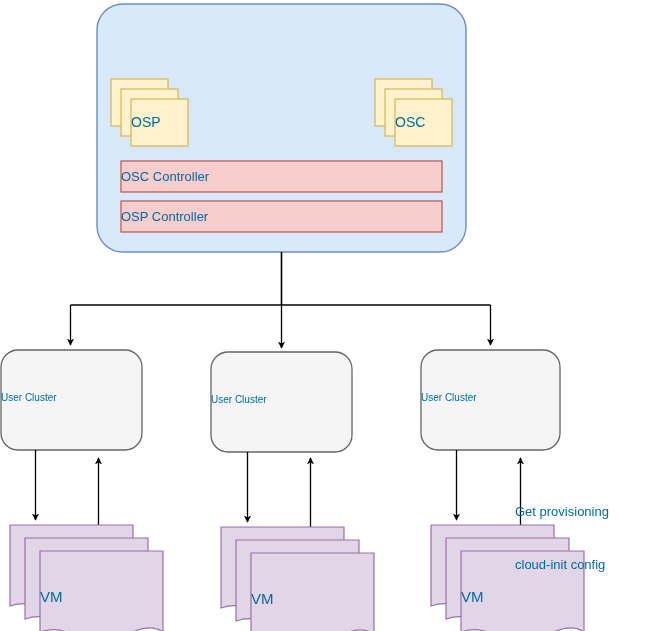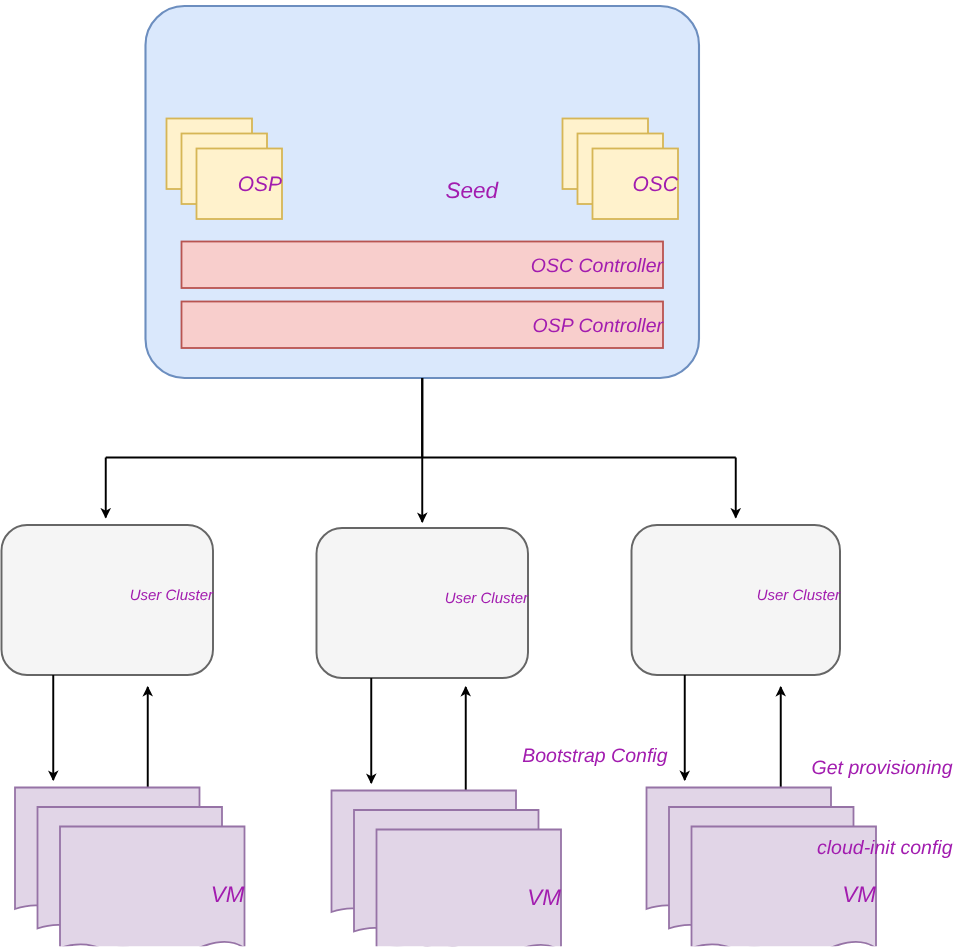--- a/index.html
+++ b/index.html
@@ -21,26 +21,25 @@
   }
   .svg-layer {
     position: absolute;
     left: 0;
     top: 0;
     width: 651px;
     height: 631px;
   }
   .lbl {
     position: absolute;
-    text-align: right;
-    color: #a21caf;
+    text-align: left;
+    color: #0369a1;
     white-space: pre;
     line-height: 1.25;
     pointer-events: none;
-    font-style: italic;
   }
   .lbl-seed       { font-size: 15px; }
   .lbl-card       { font-size: 14px; }
   .lbl-ctrl       { font-size: 13px; }
   .lbl-cluster    { font-size: 10px; }
   .lbl-vm         { font-size: 15px; margin-top: 20px; }
   .lbl-note       { font-size: 13px; line-height: 1.35; }
 </style>
 </head>
 <body>
@@ -102,21 +101,20 @@
       <path d="M 251 553 L 374 553 L 374 634 C 351 618 321 655 297 643 C 279 634 269 628 251 634 Z" fill="#e1d5e7" stroke="#9673a6" stroke-width="1.2"></path>
     </g>
 
     <g>
       <path d="M 431 525 L 554 525 L 554 606 C 531 590 501 627 477 615 C 459 606 449 600 431 606 Z" fill="#e1d5e7" stroke="#9673a6" stroke-width="1.2"></path>
       <path d="M 446 538 L 569 538 L 569 619 C 546 603 516 640 492 628 C 474 619 464 613 446 619 Z" fill="#e1d5e7" stroke="#9673a6" stroke-width="1.2"></path>
       <path d="M 461 551 L 584 551 L 584 632 C 561 616 531 653 507 641 C 489 632 479 626 461 632 Z" fill="#e1d5e7" stroke="#9673a6" stroke-width="1.2"></path>
     </g>
   </svg>
 
-  <div class="lbl lbl-seed" style="left:232px; top:119px; width:100px;">Seed</div>
 
   <div class="lbl lbl-card" style="left:131px; top:114px; width:57px;">OSP</div>
 
   <div class="lbl lbl-card" style="left:395px; top:114px; width:57px;">OSC</div>
 
   <div class="lbl lbl-ctrl" style="left:121px; top:169px; width:321px;">OSC Controller</div>
 
   <div class="lbl lbl-ctrl" style="left:121px; top:209px; width:321px;">OSP Controller</div>
 
   <div class="lbl lbl-cluster" style="left:1px; top:392px; width:141px;">User Cluster</div>
@@ -125,21 +123,20 @@
 
   <div class="lbl lbl-cluster" style="left:421px; top:392px; width:139px;">User Cluster</div>
 
   <div class="lbl lbl-vm" style="left:40px; top:568px; width:123px;">VM</div>
 
   <div class="lbl lbl-vm" style="left:251px; top:570px; width:123px;">VM</div>
 
   <div class="lbl lbl-vm" style="left:461px; top:568px; width:123px;">VM</div>
 
   <div class="lbl lbl-note" style="left:320px; top:460px; width:125px;">
-    <div>Bootstrap Config</div>
   </div>
 
   <div class="lbl lbl-note" style="left:515px; top:468px; width:120px;">
     <div>Get provisioning</div>
     <div>cloud-init config</div>
   </div>
 
 </div>
 
 </body></html>

